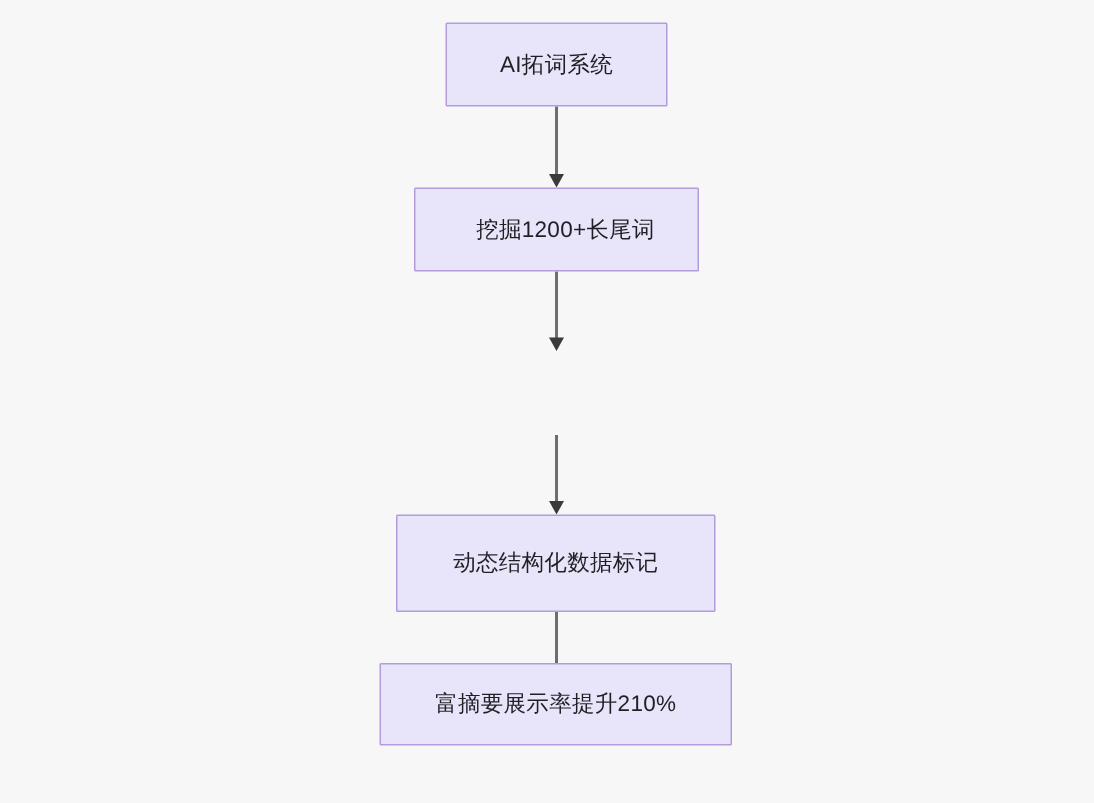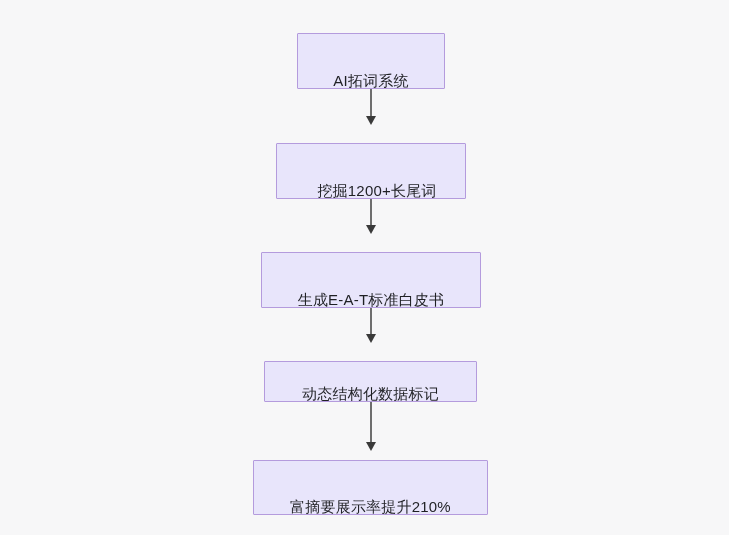--- a/index.html
+++ b/index.html
@@ -21,29 +21,28 @@
     height: 535px;
   }
 
   .node {
     position: absolute;
     box-sizing: border-box;
     background: #e8e5fb;
     border: 1px solid #b49bdd;
     border-radius: 1px;
     display: flex;
-    align-items: flex-end;
+    align-items: center;
     justify-content: center;
     color: #1f2024;
     font-size: 15px;
     line-height: 1;
     letter-spacing: 0.2px;
     white-space: nowrap;
     z-index: 2;
-    margin-top: 18px;
   }
 
   .node .node-label {
     display: block;
     padding: 0 6px;
   }
 
   
   .edge {
     position: absolute;
@@ -85,30 +84,27 @@
 
   <div class="node" style="left:276px; top:125px; width:190px; height:56px;padding-left:12px;">
     <span class="node-label">挖掘1200+长尾词</span>
   </div>
 
   <div class="edge" style="left:361px; top:181px; width:20px; height:53px;">
     <div class="edge-line" style="height:45px;"></div>
     <div class="edge-arrow"></div>
   </div>
 
-  <div class="node" style="left:261px; top:234px; width:220px; height:56px;">
-    <span class="node-label">生成E-A-T标准白皮书</span>
-  </div>
 
   <div class="edge" style="left:361px; top:290px; width:20px; height:53px;">
     <div class="edge-line" style="height:45px;"></div>
     <div class="edge-arrow"></div>
   </div>
 
-  <div class="node" style="left:264px; top:343px; width:213px; height:41px;">
+  <div class="node" style="left:264px; top:343px; width:213px; height:65px;">
     <span class="node-label">动态结构化数据标记</span>
   </div>
 
   <div class="edge" style="left:361px; top:398px; width:20px; height:53px;">
     <div class="edge-line" style="height:45px;"></div>
     <div class="edge-arrow"></div>
   </div>
 
   <div class="node" style="left:253px; top:442px; width:235px; height:55px;">
     <span class="node-label">富摘要展示率提升210%</span>

